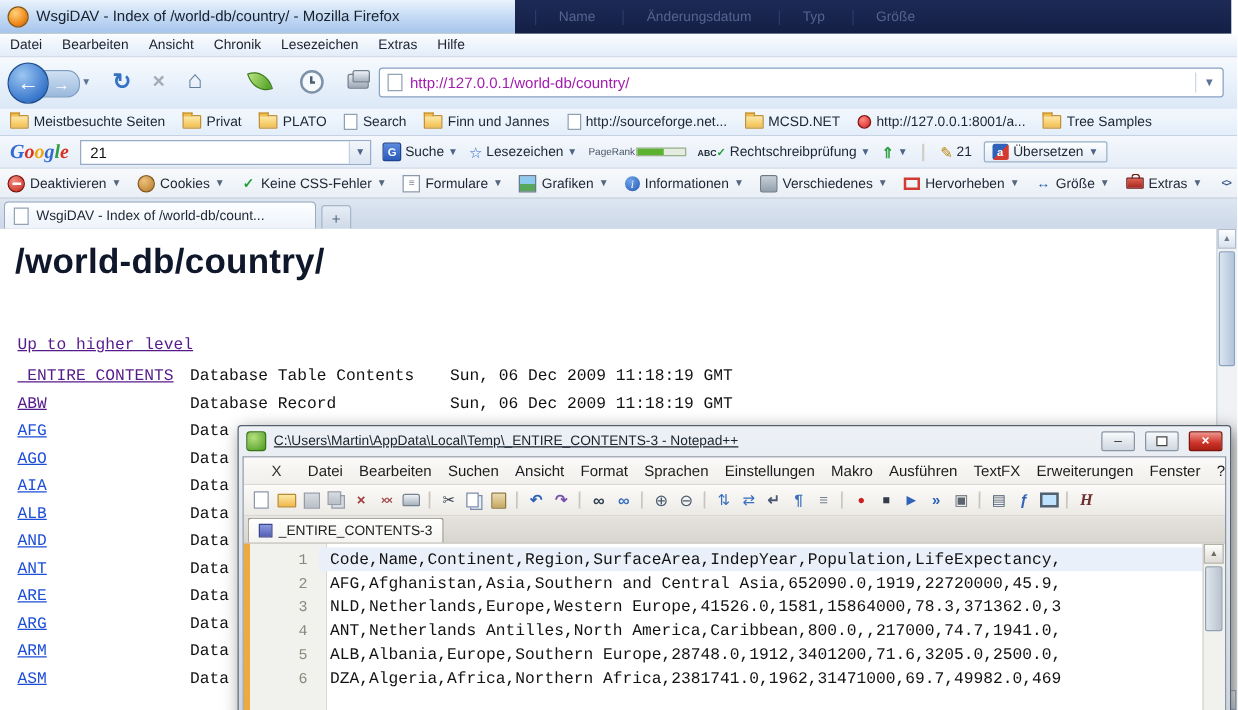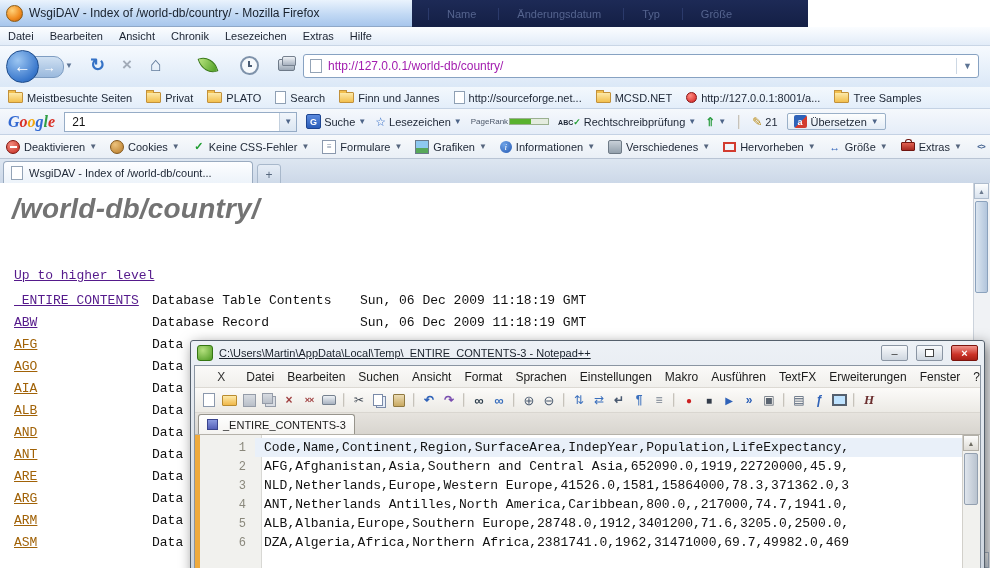--- a/index.html
+++ b/index.html
@@ -2,21 +2,21 @@
 <html><head>
 <meta charset="utf-8">
 <title>recreation</title>
 <style>
   html,body{margin:0;padding:0;}
   .screen{position:relative;width:990px;height:568px;overflow:hidden;background:#fff;
           font-family:"Liberation Sans",sans-serif;-webkit-font-smoothing:antialiased;}
   .abs{position:absolute;}
 
   
-  .ff-titlebar{left:0;top:0;width:808px;height:27px;
+  .ff-titlebar{left:0;top:0;width:985px;height:27px;
     background:linear-gradient(#eaf3fd,#c2d9f4 55%,#a7c6ec);
     display:flex;align-items:center;padding-left:6px;box-sizing:border-box;
     border-bottom:1px solid #8fa8c8;}
   .ff-app-ico{width:15px;height:15px;border-radius:50%;
     background:radial-gradient(circle at 35% 30%,#ffd27a,#f08a1d 60%,#b35a10);
     border:1px solid #8a5a14;margin-right:6px;flex:none;}
   .ff-title{font-size:12px;color:#17202c;white-space:nowrap;}
   .bg-strip{position:absolute;right:0;top:0;height:27px;left:412px;
     background:linear-gradient(#1d2a56,#141f45);display:flex;align-items:center;
     gap:4px;padding-left:16px;overflow:hidden;}
@@ -137,27 +137,27 @@
   .ff-tab{position:absolute;left:3px;top:2px;width:250px;height:22px;
     background:linear-gradient(#fdfeff,#edf3fa);border:1px solid #9aabc0;border-bottom:none;
     border-radius:4px 4px 0 0;display:flex;align-items:center;gap:6px;padding:0 7px;box-sizing:border-box;}
   .ff-tab-label{font-size:11px;color:#1c2534;white-space:nowrap;overflow:hidden;}
   .new-tab{position:absolute;left:257px;top:5px;width:22px;height:19px;border-radius:3px 3px 0 0;
     background:linear-gradient(#e6edf6,#cdd9e8);border:1px solid #a8b8cb;color:#56677d;
     font-size:12px;display:flex;align-items:center;justify-content:center;}
 
   
   .ff-content{left:0;top:183px;width:990px;height:385px;background:#fff;}
-  .page-title{position:absolute;left:12px;top:10px;font-size:28px;font-weight:bold;color:#737373;letter-spacing:.2px;font-style:italic;}
+  .page-title{position:absolute;left:12px;top:10px;font-size:28px;font-weight:bold;color:#0f172a;letter-spacing:.2px;}
   .mono{font-family:"Liberation Mono","DejaVu Sans Mono",monospace;}
   .up-link{position:absolute;left:14px;top:85px;font-size:13px;color:#551a8b;text-decoration:underline;cursor:pointer;}
   .dir-list{position:absolute;left:0;top:107px;width:990px;}
   .dir-row{position:relative;height:22px;}
   .dir-name{position:absolute;left:14px;top:3px;font-size:13px;white-space:pre;
-    color:#a16207;text-decoration:underline;cursor:pointer;}
+    color:#1d4ed8;text-decoration:underline;cursor:pointer;}
   .dir-name[data-visited="true"]{color:#551a8b;}
   .dir-type{position:absolute;left:152px;top:3px;font-size:13px;color:#111;white-space:pre;}
   .dir-date{position:absolute;left:360px;top:3px;font-size:13px;color:#111;white-space:pre;}
   .ff-scrollbar{position:absolute;right:0;top:0;width:16px;height:385px;background:#f0f2f5;border-left:1px solid #ccd3dc;}
   .sb-arrow{position:absolute;left:0;width:15px;height:16px;background:linear-gradient(#fdfefe,#d8e2ee);
     border:1px solid #aebccd;box-sizing:border-box;color:#6b7a8e;font-size:7px;display:flex;align-items:center;justify-content:center;}
   .sb-thumb{position:absolute;left:1px;top:18px;width:13px;height:92px;border-radius:2px;
     background:linear-gradient(90deg,#dbe5f0,#b2c5dc);border:1px solid #8ba2bd;box-sizing:border-box;}
 
   

